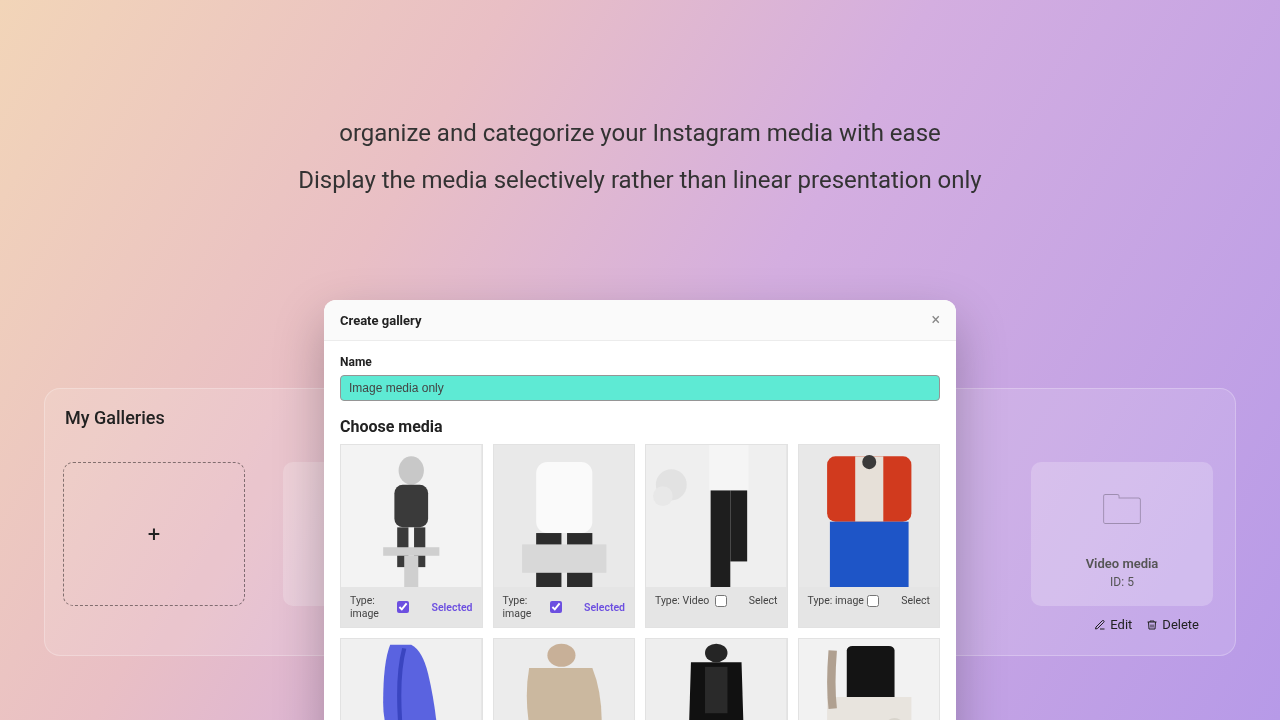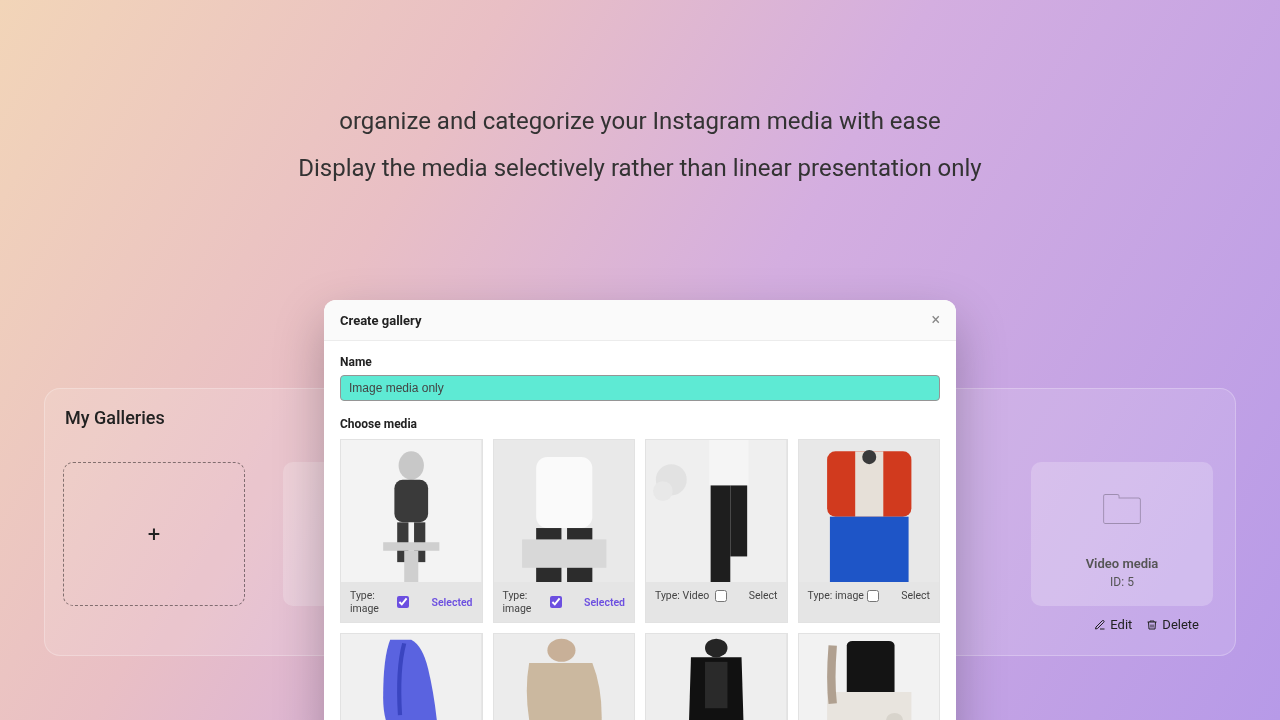--- a/index.html
+++ b/index.html
@@ -3,21 +3,21 @@
 <meta charset="utf-8">
 <style>
   * { box-sizing: border-box; margin: 0; padding: 0; }
   html, body { width: 1280px; height: 720px; overflow: hidden; font-family: -apple-system, BlinkMacSystemFont, "Segoe UI", Roboto, Helvetica, Arial, sans-serif; }
   body {
     background: linear-gradient(120deg, #f2d5b8 0%, #e9bfc5 30%, #d4aee0 55%, #b79ae8 100%);
     position: relative;
   }
   .hero { text-align: center; padding-top: 72px; }
   .hero h1 { font-size: 48px; font-weight: 700; color: #1a1a1a; letter-spacing: -0.5px; }
-  .hero p  { font-size: 24px; color: #333; line-height: 1.8; margin-top: 28px; font-weight: 400;}
+  .hero p  { font-size: 24px; color: #333; line-height: 1.8; margin-top: 40px; font-weight: 400;}
   
   .galleries-panel {
     position: absolute;
     left: 44px; right: 44px; top: 388px;
     height: 268px;
     background: rgba(255,255,255,0.12);
     border: 1px solid rgba(255,255,255,0.25);
     border-radius: 16px;
     padding: 18px 20px;
   }
@@ -67,21 +67,21 @@
     background:#fafafa;
   }
   .modal-header h4 { font-size: 13px; font-weight:700; color:#222;}
   .modal-header .close { cursor:pointer; color:#888; font-size:16px; line-height:1;}
   .modal-body { padding: 14px 16px 0 16px; }
   .form-label { font-size: 12px; font-weight:700; color:#222; margin-bottom:6px; display:block;}
   .text-input {
     width:100%; height:26px; border:1px solid #959595; border-radius:4px;
     padding: 0 8px; font-size:12px; color:#444; background:#5eead4;
   }
-  .section-label { font-size: 12px; font-weight:700; color:#222; margin: 16px 0 8px 0;}
+  .section-label { font-size: 16px; font-weight:700; color:#222; margin: 16px 0 8px 0;}
   .media-grid {
     display:grid; grid-template-columns: repeat(4, 1fr); gap: 10px;
   }
   .media-item {
     border:1px solid #e2e2e2; border-radius:0; overflow:hidden; background:#e5e5e5;
   }
   .thumb {
     height: 142px; width:100%;
     background:#ddd;
     display:flex; align-items:flex-end; justify-content:center;

